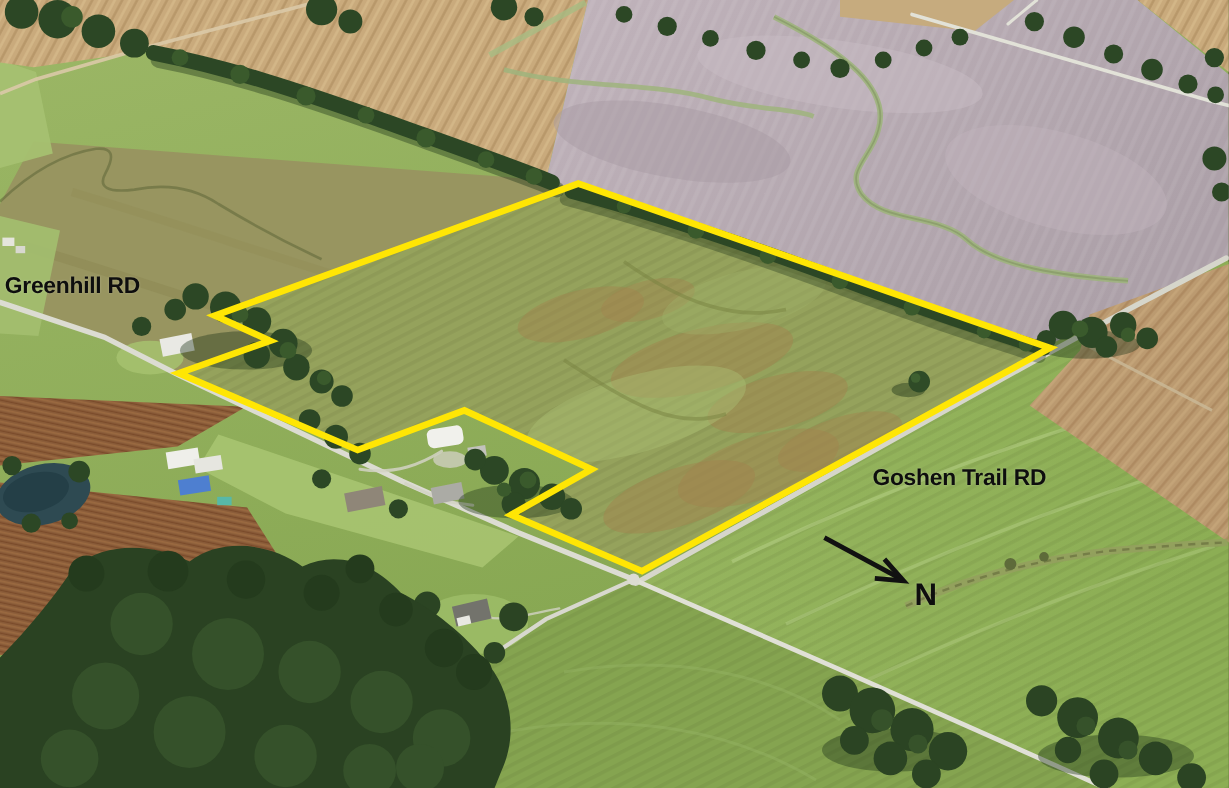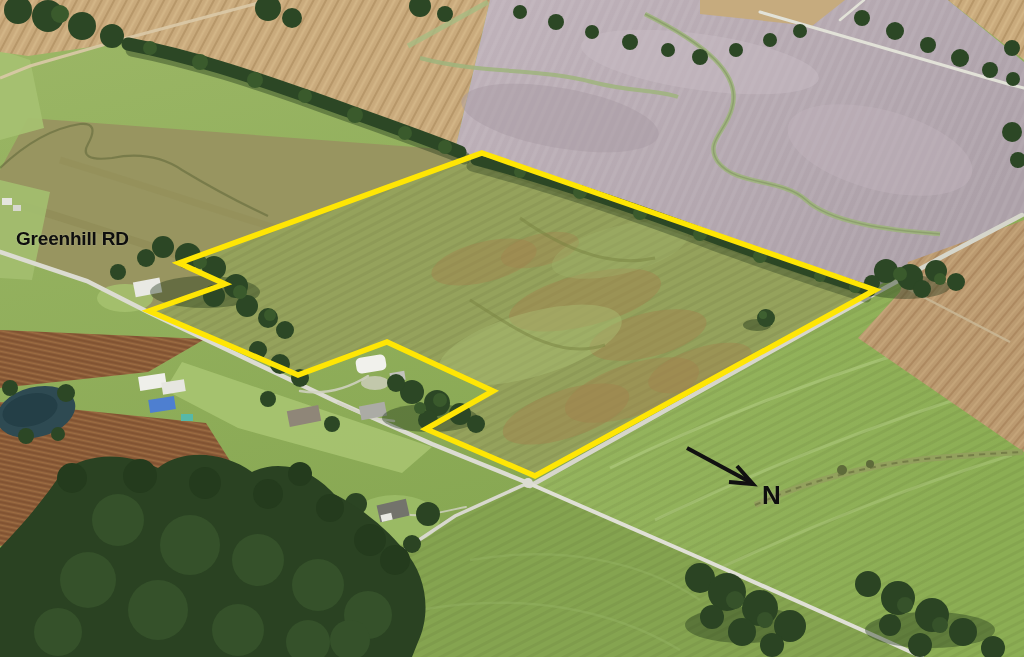--- a/index.html
+++ b/index.html
@@ -8,21 +8,21 @@
     font-family:"Liberation Sans",sans-serif;
   }
   .stage svg{position:absolute;left:0;top:0;display:block;}
   .map-label{
     position:absolute;color:#0e0e0e;font-weight:700;
     font-family:"Liberation Sans",sans-serif;
     letter-spacing:-0.2px;white-space:nowrap;
     text-shadow:0 0 2px rgba(255,255,255,0.25);
     user-select:none;
   }
-  .lbl-greenhill{left:16px;top:228px;font-size:19px;text-align:center;}
+  .lbl-greenhill{left:4px;top:228px;font-size:19px;text-align:center;}
   .lbl-goshen{left:727px;top:388px;font-size:19px;}
   .lbl-north{left:762px;top:480px;font-size:26px;}
 </style>
 </head>
 <body>
 
 <div class="stage">
 
 <svg width="1024" height="657" viewBox="0 0 1024 657" xmlns="http://www.w3.org/2000/svg">
   <defs>
@@ -355,15 +355,16 @@
   </g>
 
   <g>
     <polygon points="482,153 875,290 535,476 426,429 493,391 387,342 298,375 149,311 225,284 179,263" fill="none" stroke="#ffe604" stroke-width="5.5" stroke-linejoin="miter" stroke-miterlimit="8"></polygon>
     <line x1="687" y1="448" x2="750" y2="482" stroke="#111111" stroke-width="4"></line>
     <polyline points="737,466 753,484 729,482" fill="none" stroke="#111111" stroke-width="4" stroke-linejoin="miter"></polyline>
   </g>
 </svg>
 
 <div class="map-label lbl-greenhill">Greenhill RD</div>
+<div class="map-label lbl-goshen">Goshen Trail RD</div>
 <div class="map-label lbl-north">N</div>
 
 </div>
 
 </body></html>

